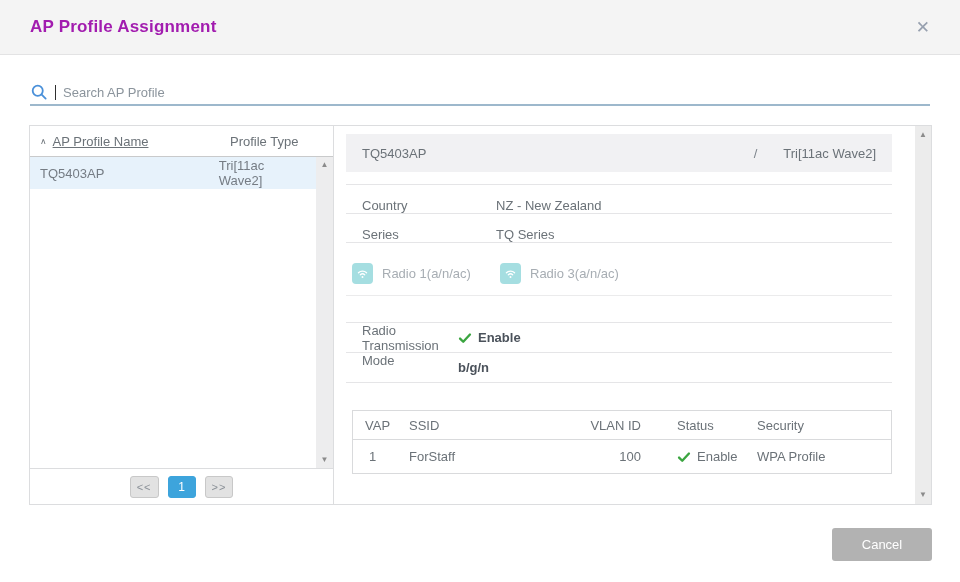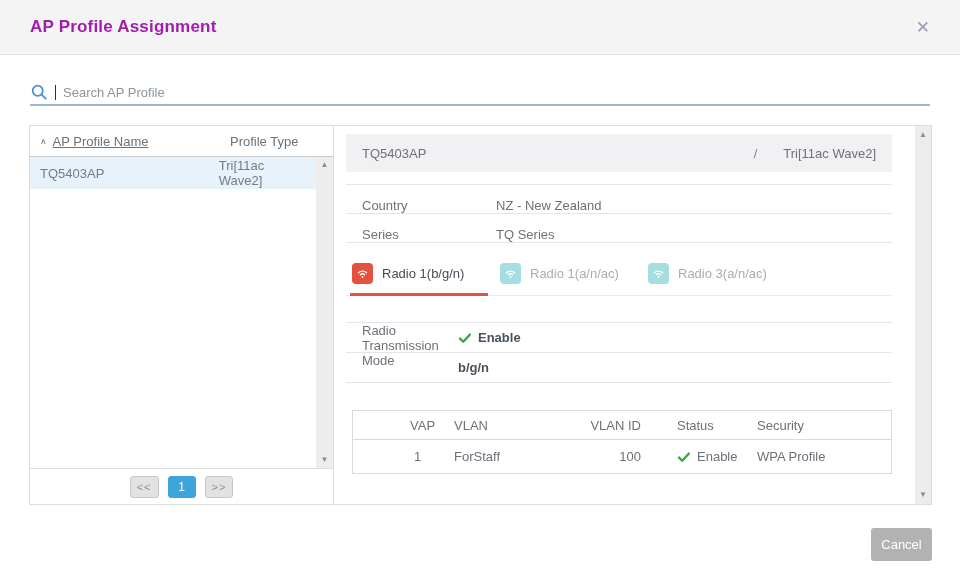--- a/index.html
+++ b/index.html
@@ -117,37 +117,37 @@
     height:30px; display:flex; padding-left:16px;
     border-bottom:1px solid #e5e5e7;
   }
   .radio-row .rlabel { width:96px; color:#6b7278; }
   .radio-row .rvalue { display:flex; align-items:center; gap:6px; font-weight:bold; color:#4b525b; }
 
   .vap-table { margin:27px 0 0 6px; border:1px solid #d9dadc; }
   .vap-hrow, .vap-drow { display:flex; align-items:center; padding:0 12px; }
   .vap-hrow { height:29px; border-bottom:1px solid #d9dadc; color:#6b7278; }
   .vap-drow { height:33px; color:#6b7278; }
-  .c-vap { width:44px;margin-left:45px; }
+  .c-vap { width:44px; }
   .c-ssid { flex:1; }
   .c-vlan { width:60px; text-align:right; }
   .c-status { width:110px; padding-left:36px; display:flex; align-items:center; gap:6px; }
   .c-sec { width:128px; padding-left:6px; }
   .vap-drow .c-vap { padding-left:4px; }
 
   .chk { display:inline-flex; }
 
   
   .footer { position:absolute; right:28px; bottom:21px; display:flex; gap:10px; }
   .btn {
     height:33px; border:none; border-radius:3px; color:#fff; font-size:13px;
     font-family:inherit; cursor:pointer; display:flex; align-items:center; justify-content:center;
   }
   .btn-save { width:100px; background:#2196f3; }
-  .btn-cancel { width:61px; background:#b2b2b2;margin-top:8px; }
+  .btn-cancel { width:100px; background:#b2b2b2;margin-top:8px; }
 </style>
 </head>
 <body>
 
 <div class="dlg-header">
   <div class="dlg-title">AP Profile Assignment</div>
   <div class="close-x">✕</div>
 </div>
 
 <div class="search-row">
@@ -203,30 +203,20 @@
         <span class="ilabel">Country</span>
         <span class="ivalue">NZ - New Zealand</span>
       </div>
       <div class="info-row">
         <span class="ilabel">Series</span>
         <span class="ivalue">TQ Series</span>
       </div>
     </div>
 
     <div class="tabs">
-      <div class="tab active">
-        <span class="badge red">
-          <svg width="13" height="13" viewBox="0 0 24 24">
-            <path d="M4.5 10.5a11 11 0 0 1 15 0" fill="none" stroke="#fff" stroke-width="2.4" stroke-linecap="round"></path>
-            <path d="M8 14.3a6 6 0 0 1 8 0" fill="none" stroke="#fff" stroke-width="2.4" stroke-linecap="round"></path>
-            <circle cx="12" cy="18.3" r="1.8" fill="#fff"></circle>
-          </svg>
-        </span>
-        <span>Radio 1(b/g/n)</span>
-      </div>
       <div class="tab">
         <span class="badge teal">
           <svg width="13" height="13" viewBox="0 0 24 24">
             <path d="M4.5 10.5a11 11 0 0 1 15 0" fill="none" stroke="#fff" stroke-width="2.4" stroke-linecap="round"></path>
             <path d="M8 14.3a6 6 0 0 1 8 0" fill="none" stroke="#fff" stroke-width="2.4" stroke-linecap="round"></path>
             <circle cx="12" cy="18.3" r="1.8" fill="#fff"></circle>
           </svg>
         </span>
         <span>Radio 1(a/n/ac)</span>
       </div>
@@ -258,21 +248,21 @@
         <span class="rlabel">Mode</span>
         <span class="rvalue">
           <span>b/g/n</span>
         </span>
       </div>
     </div>
 
     <div class="vap-table">
       <div class="vap-hrow">
         <span class="c-vap">VAP</span>
-        <span class="c-ssid">VLAN</span>
+        <span class="c-ssid">SSID</span>
         <span class="c-vlan">VLAN ID</span>
         <span class="c-status">Status</span>
         <span class="c-sec">Security</span>
       </div>
       <div class="vap-drow">
         <span class="c-vap">1</span>
         <span class="c-ssid">ForStaff</span>
         <span class="c-vlan">100</span>
         <span class="c-status">
           <span class="chk">

